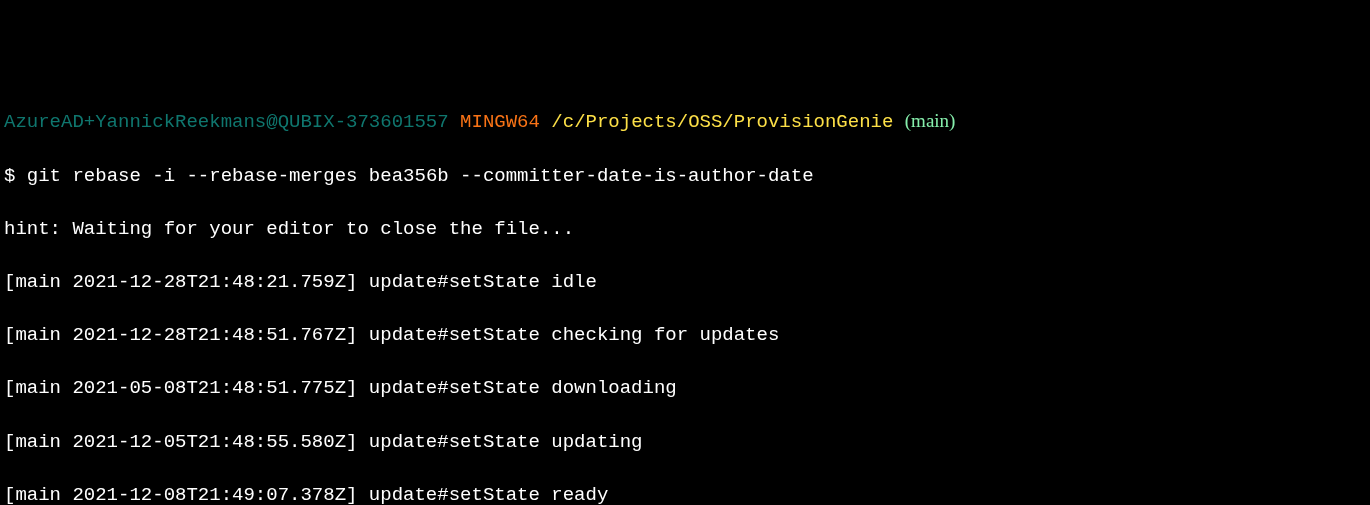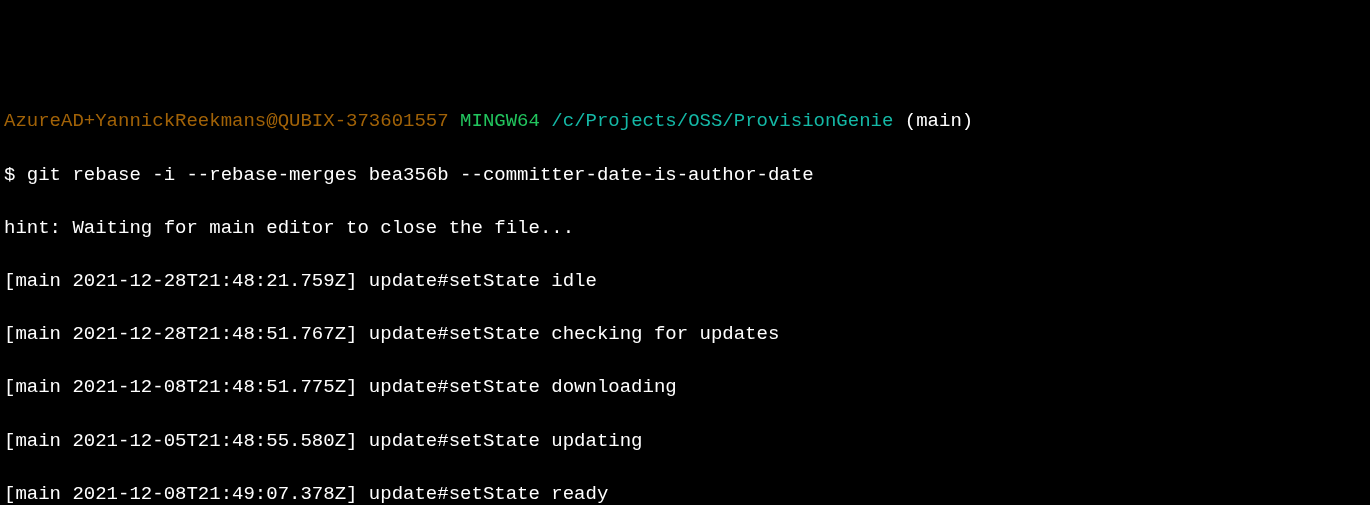--- a/index.html
+++ b/index.html
@@ -13,49 +13,50 @@
       font-size: 19px;
       line-height: 1.4;
       color: #c0c0c0;
       padding: 2px 4px;
       width: 1370px;
       height: 505px;
       overflow: hidden;
       white-space: pre;
     }
     .prompt-user {
-      color: #a16207;
+      color: #0f766e;
     }
     .prompt-env {
-      color: #22c55e;
+      color: #f97316;
     }
     .prompt-path {
-      color: #14b8a6;
+      color: #fde047;
     }
     .prompt-branch {
-      color: #ffffff;
+      color: #86efac;
+      font-family: Liberation Serif, serif;
     }
     .output-white {
       color: #ffffff;
     }
     .line {
       display: block;
     }
   </style>
 </head>
 <body>
 
 
 
 <div class="line"><span class="prompt-user">AzureAD+YannickReekmans@QUBIX-373601557</span> <span class="prompt-env">MINGW64</span> <span class="prompt-path">/c/Projects/OSS/ProvisionGenie</span> <span class="prompt-branch">(main)</span></div>
 <div class="line"><span class="output-white">$ </span><span class="output-white">git rebase -i --rebase-merges bea356b --committer-date-is-author-date</span></div>
-<div class="line output-white">hint: Waiting for main editor to close the file...</div>
+<div class="line output-white">hint: Waiting for your editor to close the file...</div>
 <div class="line output-white">[main 2021-12-28T21:48:21.759Z] update#setState idle</div>
 <div class="line output-white">[main 2021-12-28T21:48:51.767Z] update#setState checking for updates</div>
-<div class="line output-white">[main 2021-12-08T21:48:51.775Z] update#setState downloading</div>
+<div class="line output-white">[main 2021-05-08T21:48:51.775Z] update#setState downloading</div>
 <div class="line output-white">[main 2021-12-05T21:48:55.580Z] update#setState updating</div>
 <div class="line output-white">[main 2021-12-08T21:49:07.378Z] update#setState ready</div>
 
 
 <div class="line output-white"></div>
 
 <div class="line output-white"></div>
 
 <div class="line output-white"></div>
 

